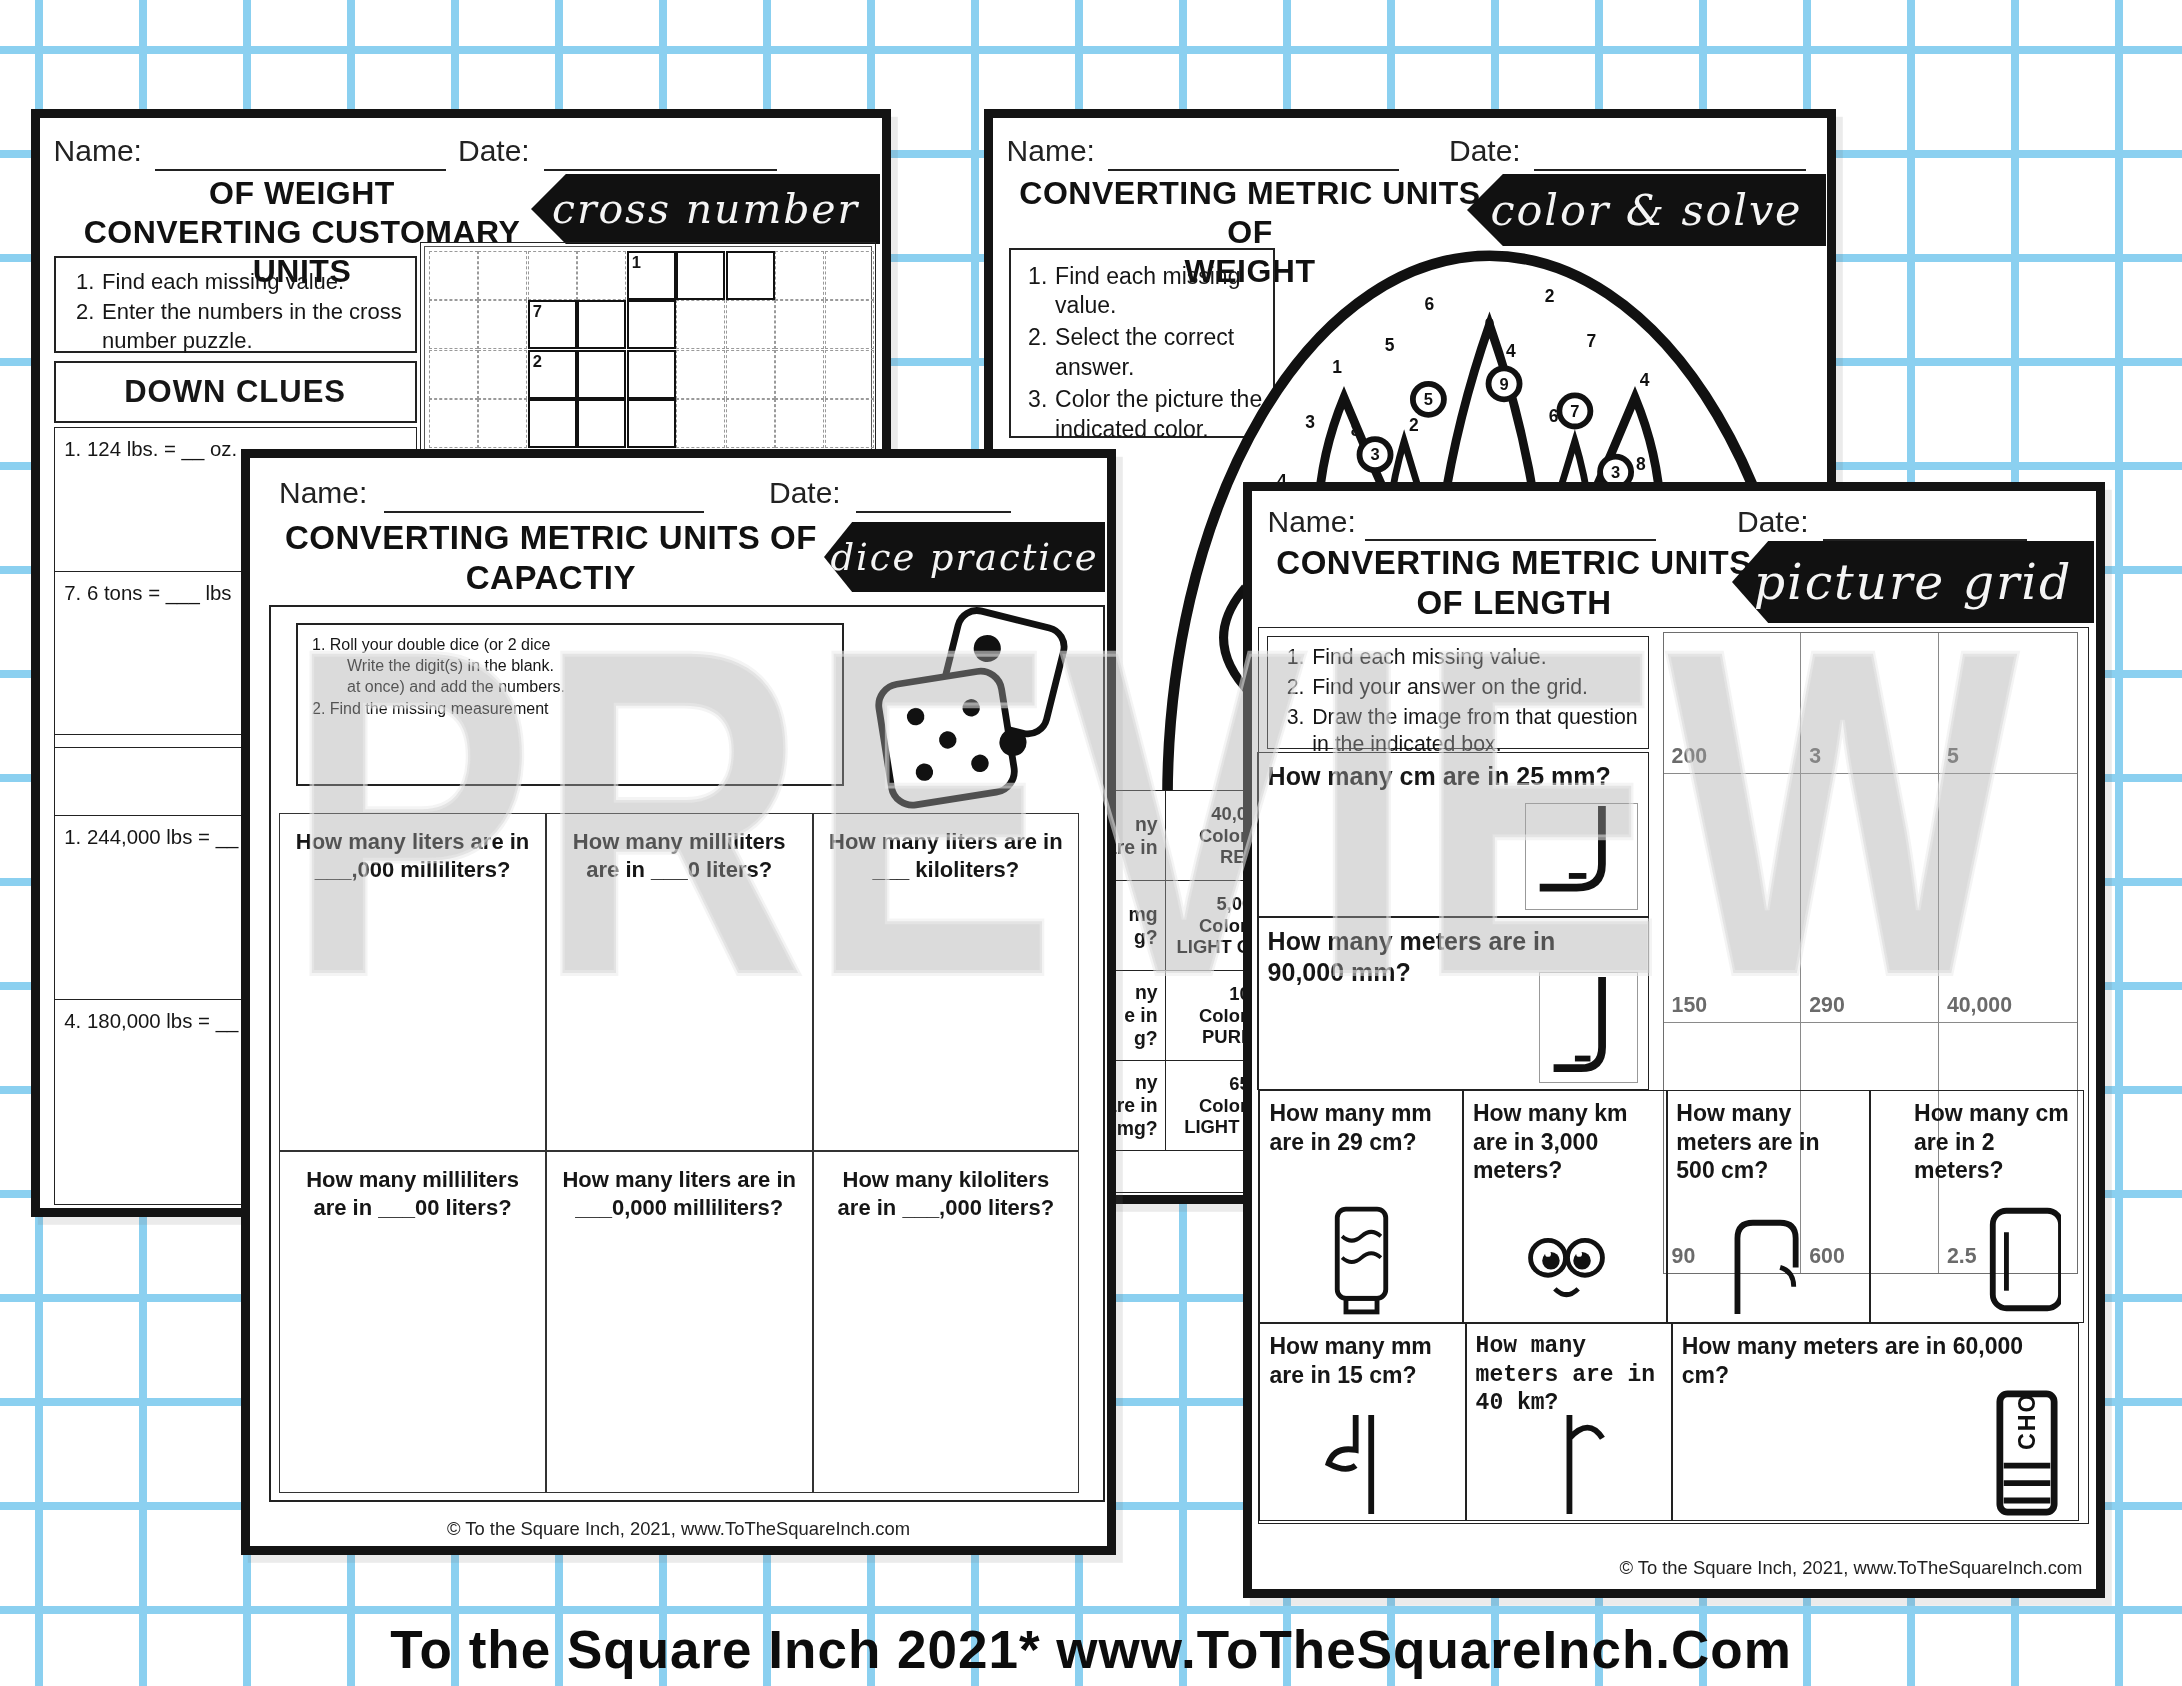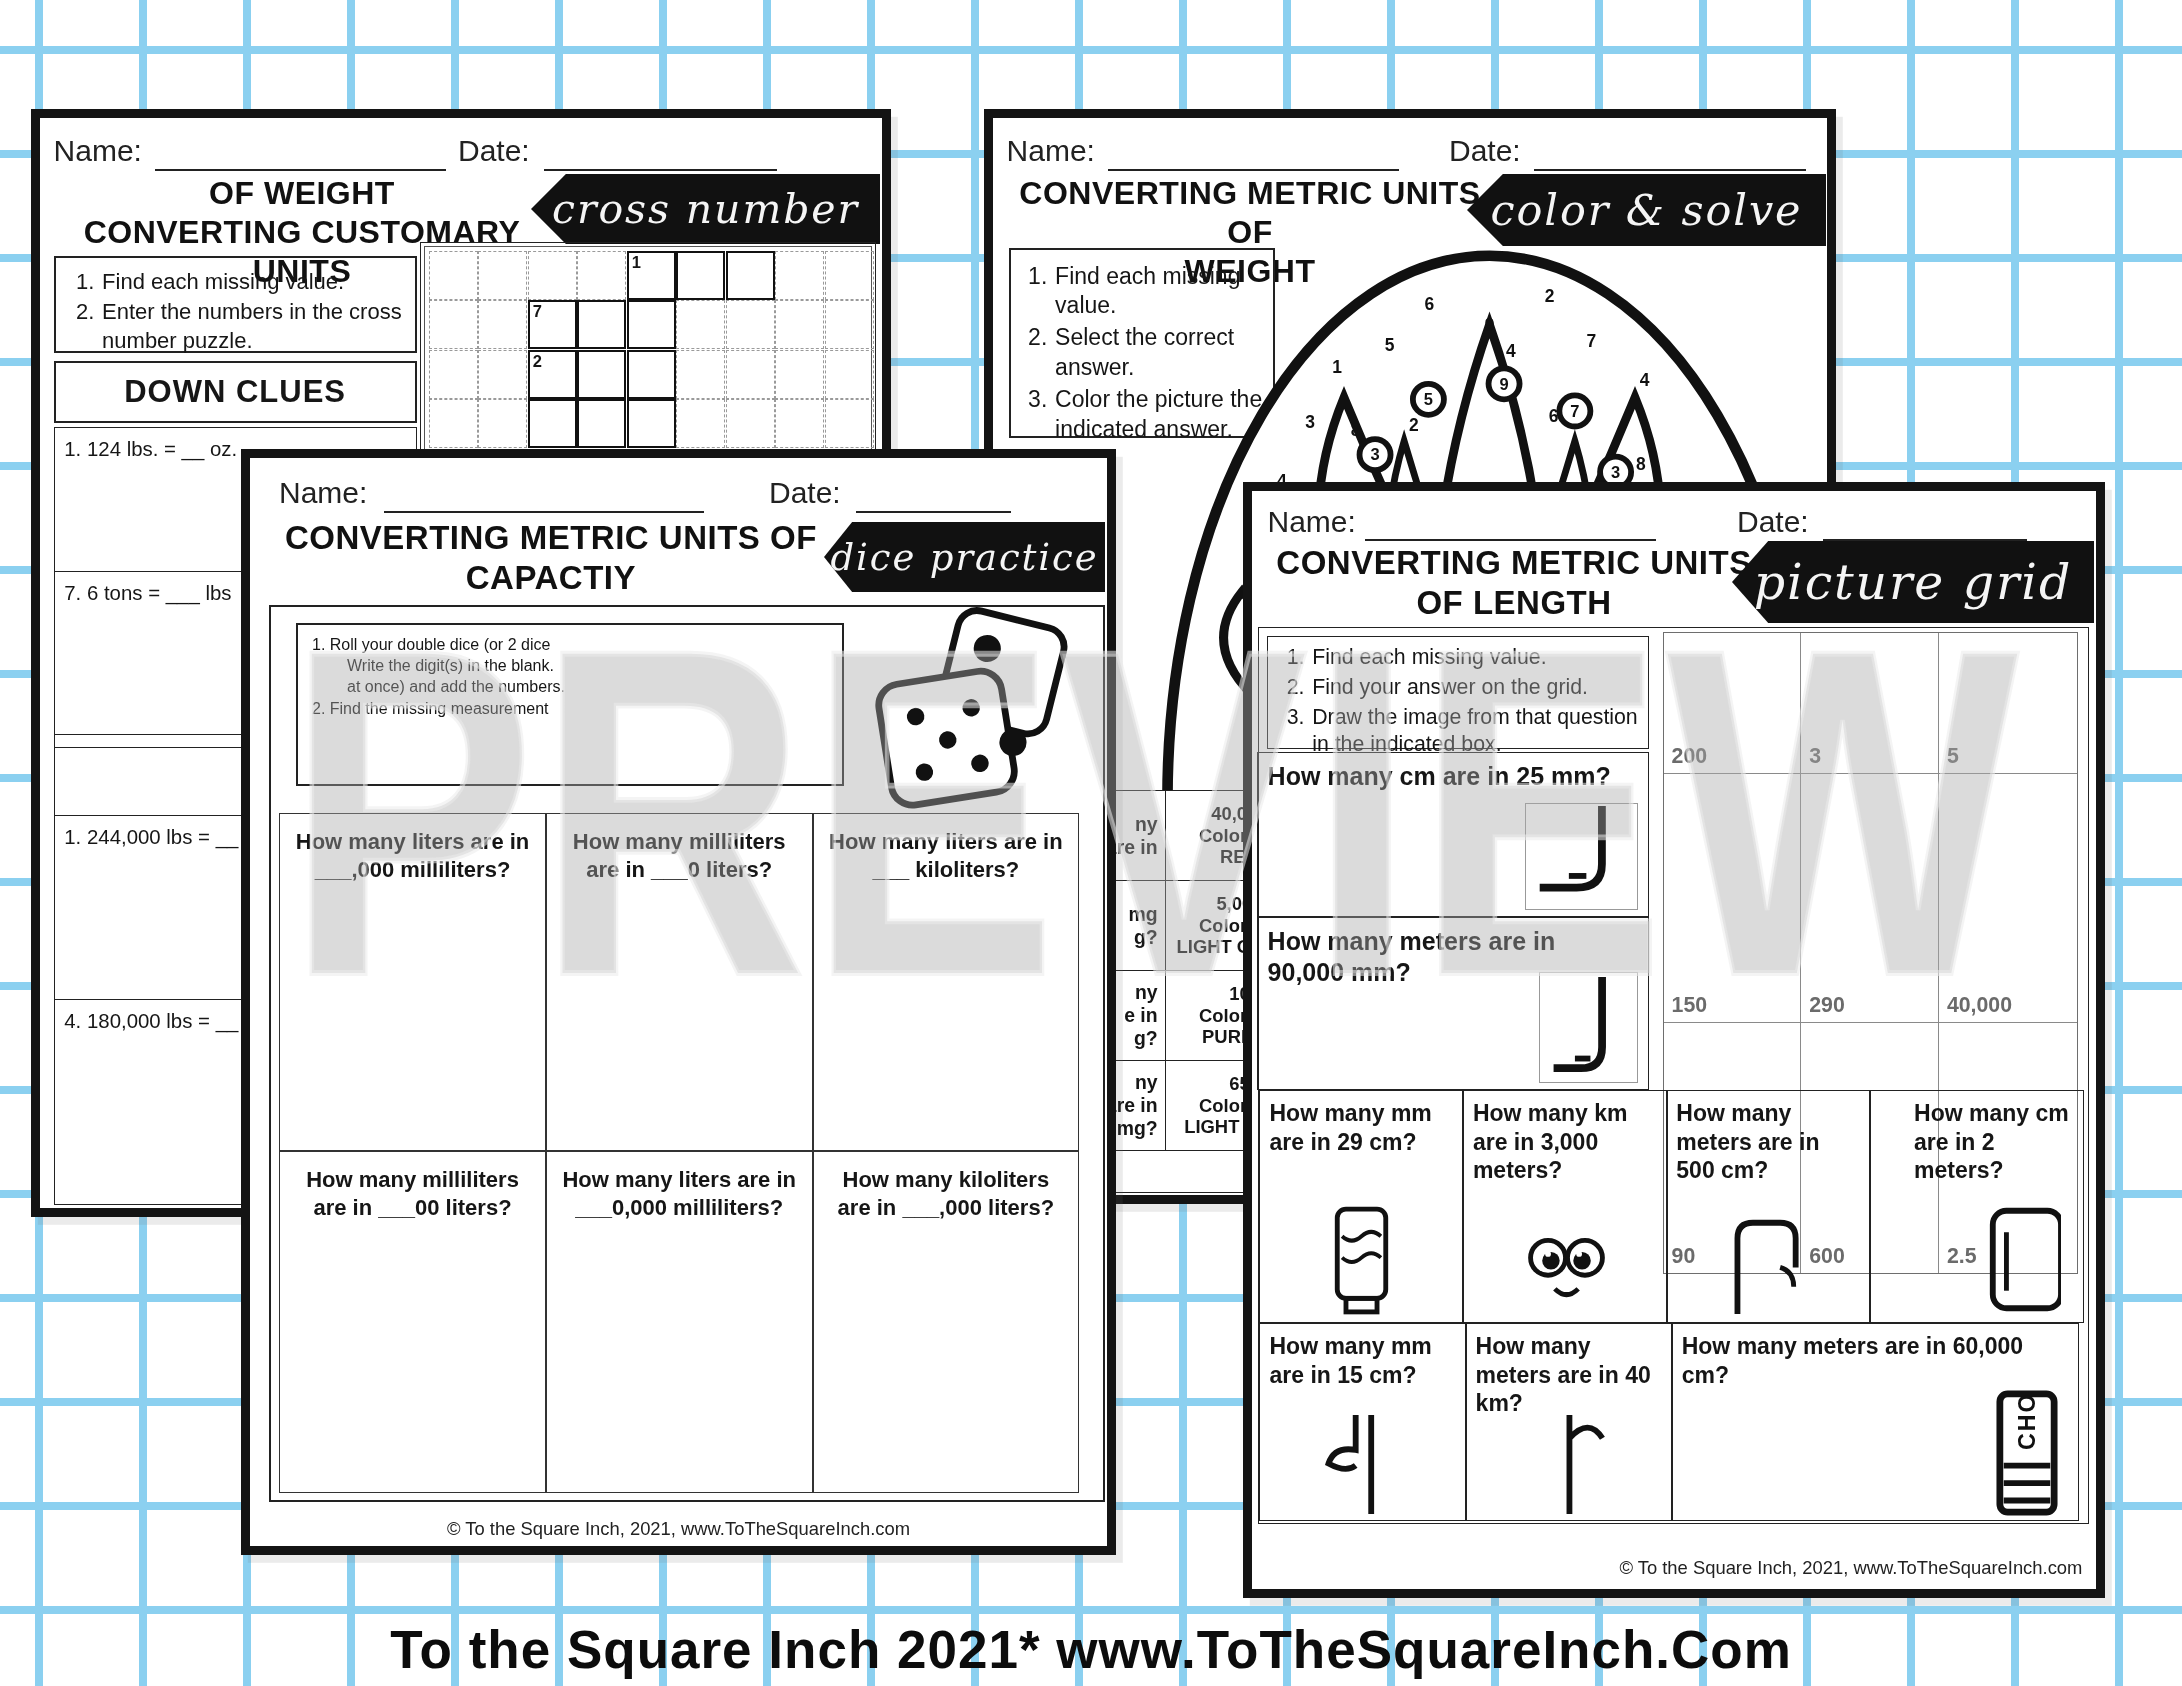--- a/index.html
+++ b/index.html
@@ -194,21 +194,21 @@
             <div class="numline">
               <span class="num">1.</span>
               <span class="ntxt">Find each missing value.</span>
             </div>
             <div class="numline">
               <span class="num">2.</span>
               <span class="ntxt">Select the correct answer.</span>
             </div>
             <div class="numline">
               <span class="num">3.</span>
-              <span class="ntxt">Color the picture the indicated answer.</span>
+              <span class="ntxt">Color the picture the indicated color.</span>
             </div>
           </div>
       </div>
 
       <svg id="mandala" class="abs" style="left:157px;top:124px;" width="679" height="563" viewBox="0 0 700 580">
           <path d="M 18,574 A 332,560 0 0 1 682,574" fill="#fff" stroke="#111" stroke-width="11"></path>
           <path d="M 302,572 Q 10,466 95,360 Q 180,466 398,572" fill="#fff" stroke="#111" stroke-width="9"></path>
           <path d="M 302,572 Q 115,366 200,160 Q 285,366 398,572" fill="#fff" stroke="#111" stroke-width="9"></path>
           <path d="M 302,572 Q 265,328.5 350,85 Q 435,328.5 398,572" fill="#fff" stroke="#111" stroke-width="9"></path>
           <path d="M 302,572 Q 415,366 500,160 Q 585,366 398,572" fill="#fff" stroke="#111" stroke-width="9"></path>
@@ -484,21 +484,21 @@
 
         <div class="qr" style="left:0px;top:695px;width:823px;height:198px;">
           <div class="qrcell" style="width:208px;">
             <span>How many mm are in 15 cm?</span>
             <div class="doodlebox abs" style="left:53px;bottom:1.9px;width:97px;height:107px;">
               <svg width="97" height="107" viewBox="0 0 100 110">
                 <path d="M60,4 V106 M44,4 V40 q-22,-4 -28,14 q18,10 28,2" fill="none" stroke="#111" stroke-width="6"></path>
               </svg>
             </div>
           </div>
-          <div class="qrcell" style="width:208px;">
+          <div class="qrcell" style="width:208px;font-family:Liberation Mono, monospace;">
             <span>How many meters are in 40 km?</span>
             <div class="doodlebox abs" style="left:53px;bottom:1.9px;width:97px;height:107px;">
               <svg width="97" height="107" viewBox="0 0 100 110">
                 <path d="M52,4 V106 M52,28 q20,-22 34,0" fill="none" stroke="#111" stroke-width="6"></path>
               </svg>
             </div>
           </div>
           <div class="qrcell" style="width:408px;">
             <span>How many meters are in 60,000 cm?</span>
             <div class="doodlebox abs" style="right:9.7px;bottom:3.9px;width:82px;height:126px;">

